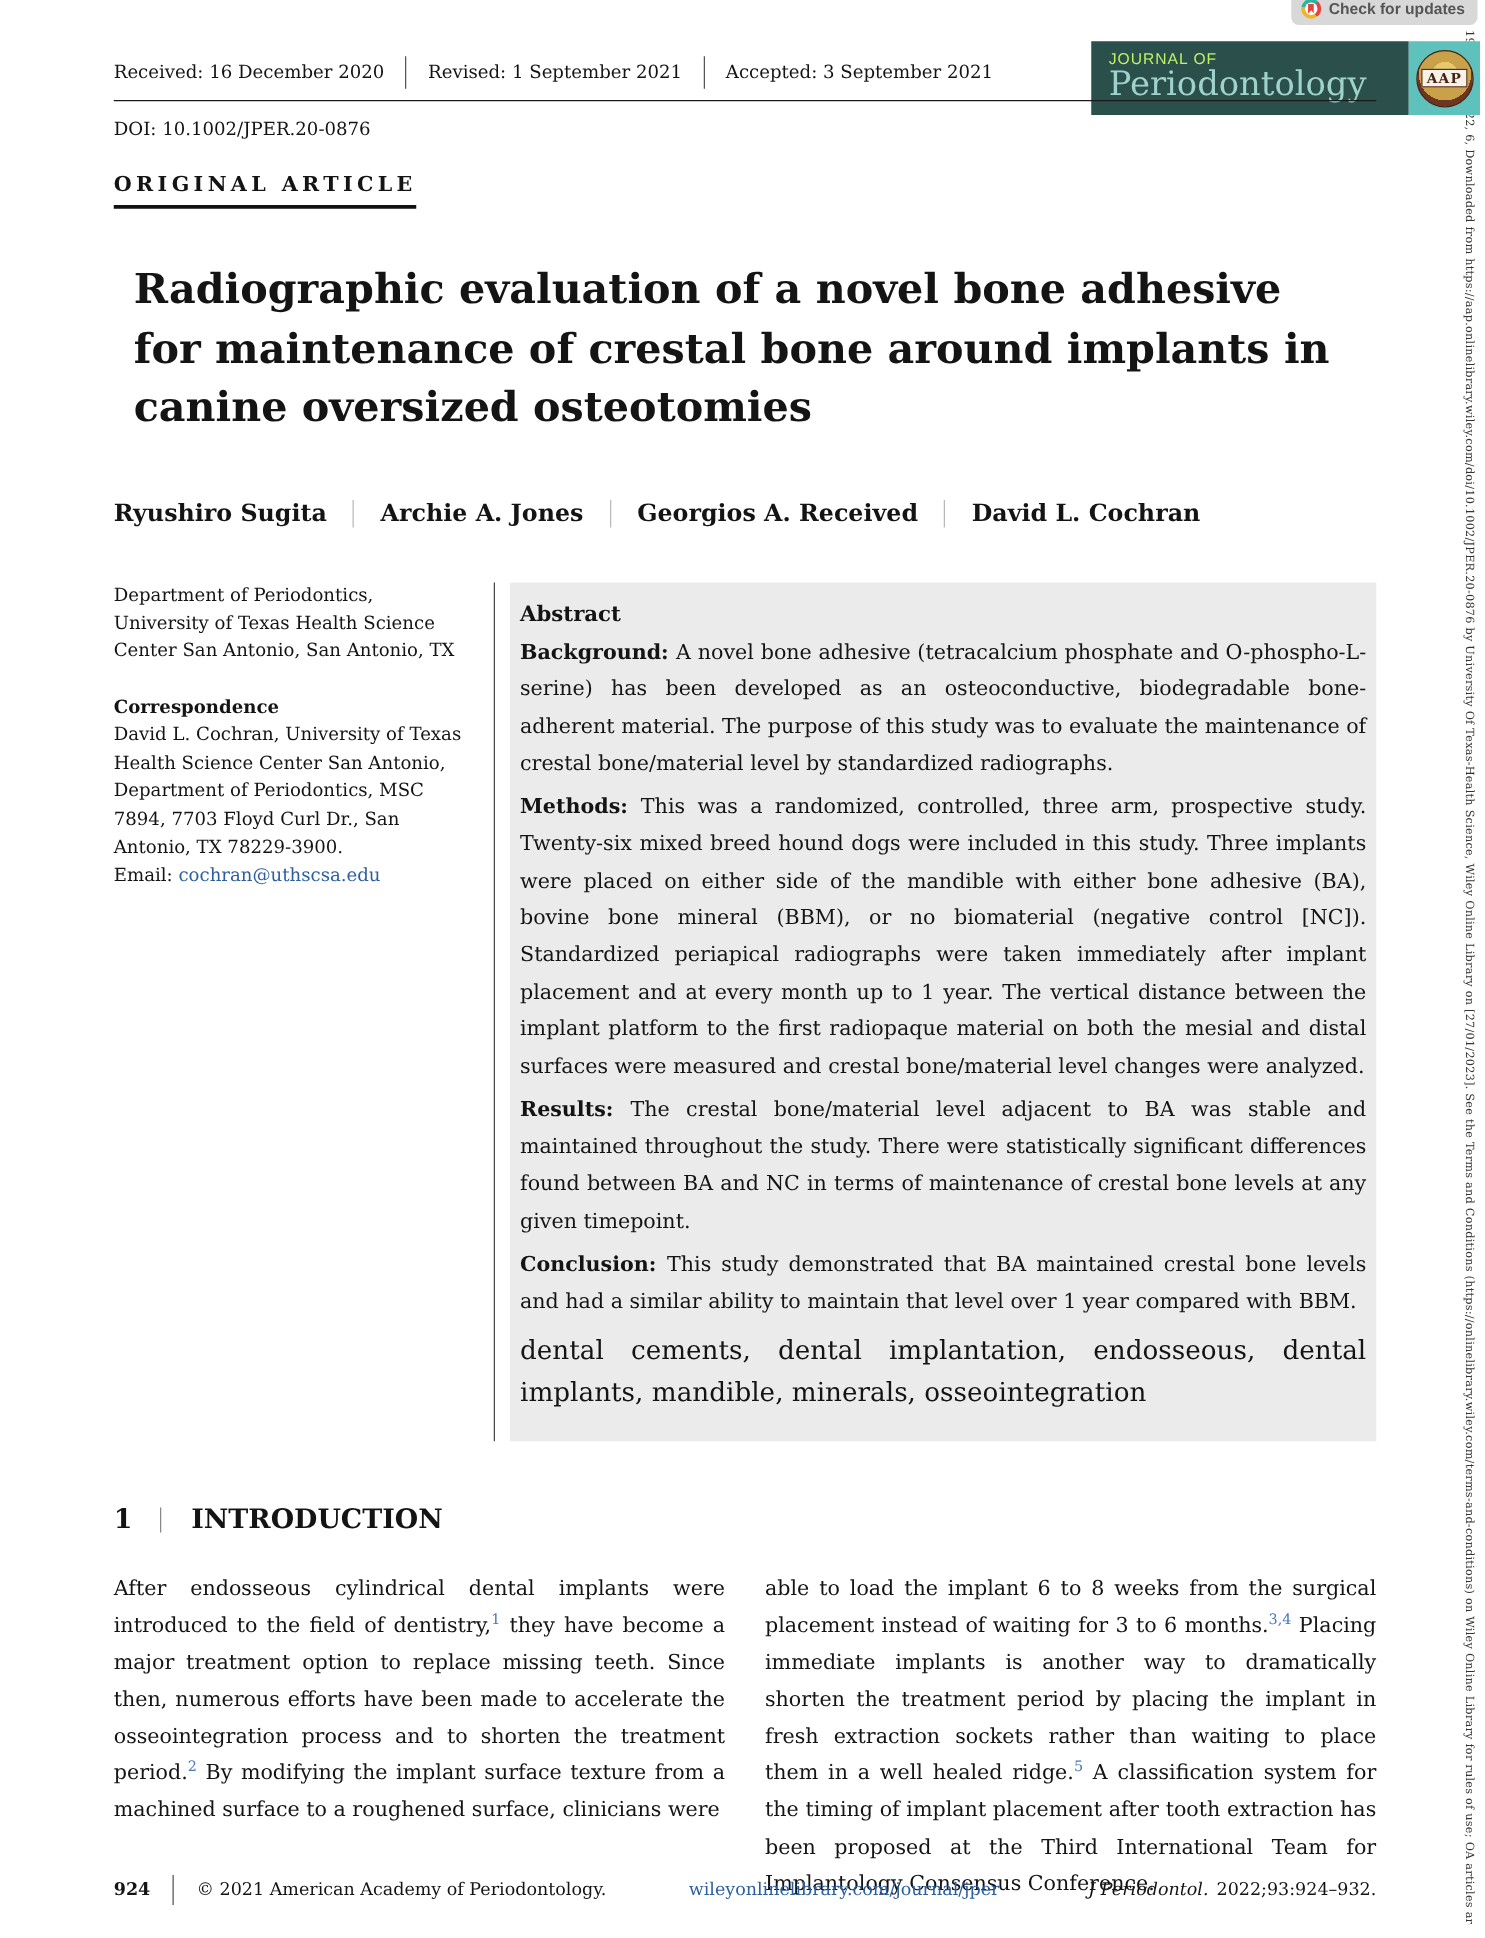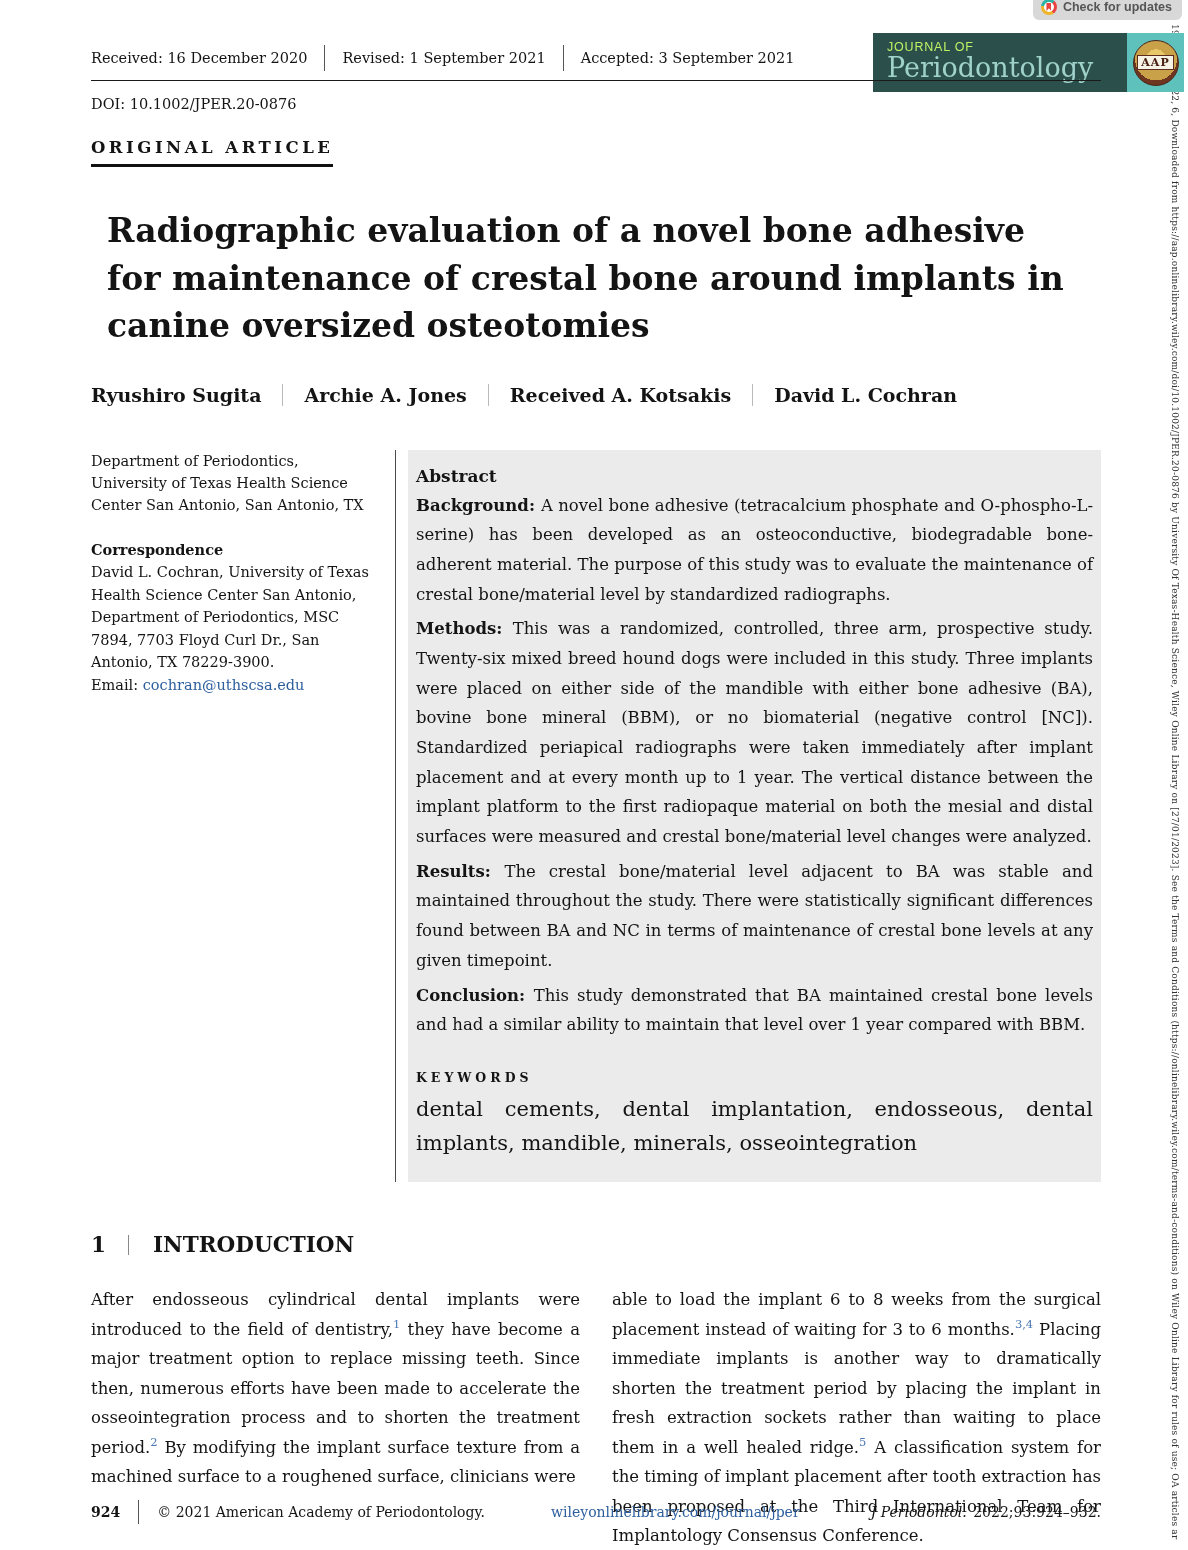--- a/index.html
+++ b/index.html
@@ -24,21 +24,21 @@
   .seal-square { width:57px; background:#5fc1bc; display:flex; align-items:center; justify-content:center; }
   .seal { width:46px; height:46px; border-radius:50%;
     background:radial-gradient(circle at 50% 42%, #e8c96a 0 30%, #c8a149 30% 62%, #6e3621 62% 100%);
     border:1px solid #4a2317; display:flex; align-items:center; justify-content:center; }
   .seal-aap { background:#f6f2e6; border:1px solid #5c2a1e; color:#4a2013; font-weight:bold; font-size:11px; padding:0 3px; letter-spacing:1px; }
 
   .article-type { margin-top:26px; display:inline-block; font-weight:bold; font-size:16.5px; letter-spacing:3.5px; border-bottom:3px solid #111; padding-bottom:7px; }
 
   .title { margin:40px 16px 0; font-size:33px; line-height:1.44; font-weight:bold; max-width:990px; }
 
-  .authors { margin-top:34px; display:flex; font-size:19px; font-weight:bold; }
+  .authors { margin-top:50px; display:flex; font-size:19px; font-weight:bold; }
   .adiv { width:1px; height:22px; background:#b9b9b9; margin:0 21px; }
 
   
   .info-abstract { display:flex; margin-top:44px; align-items:stretch; }
   .left-info { width:288px; font-size:14.5px; line-height:1.55; }
   .left-info p { margin:0; }
   .corr-heading { margin-top:22px !important; font-weight:bold; }
   .email { color:#2d5f9e; text-decoration:none; cursor:pointer; }
   .vrule { width:1px; background:#4a4a4a; margin-left:16px; }
   .abstract-box { flex:1; margin-left:12px; background:#ebebeb; padding:16px 8px 22px; }
@@ -118,40 +118,39 @@
 
     <div class="article-type">ORIGINAL ARTICLE</div>
 
     <h1 class="title">Radiographic evaluation of a novel bone adhesive for maintenance of crestal bone around implants in canine oversized osteotomies</h1>
 
     <div class="authors">
       <span>Ryushiro Sugita</span>
       <span class="adiv"></span>
       <span>Archie A. Jones</span>
       <span class="adiv"></span>
-      <span>Received A. Kotsakis</span>
+      <span>Georgios A. Received</span>
       <span class="adiv"></span>
       <span>David L. Cochran</span>
     </div>
 
     <div class="info-abstract">
       <div class="left-info">
         <p>Department of Periodontics, University of Texas Health Science Center San Antonio, San Antonio, TX</p>
         <p class="corr-heading">Correspondence</p>
         <p>David L. Cochran, University of Texas Health Science Center San Antonio, Department of Periodontics, MSC 7894, 7703 Floyd Curl Dr., San Antonio, TX 78229-3900.</p>
         <p><span>Email: </span><a class="email">cochran@uthscsa.edu</a></p>
       </div>
       <div class="vrule"></div>
       <div class="abstract-box">
         <div class="abstract-heading">Abstract</div>
         <p class="abs-p"><b>Background: </b><span>A novel bone adhesive (tetracalcium phosphate and O-phospho-L-serine) has been developed as an osteoconductive, biodegradable bone-adherent material. The purpose of this study was to evaluate the maintenance of crestal bone/material level by standardized radiographs.</span></p>
         <p class="abs-p"><b>Methods: </b><span>This was a randomized, controlled, three arm, prospective study. Twenty-six mixed breed hound dogs were included in this study. Three implants were placed on either side of the mandible with either bone adhesive (BA), bovine bone mineral (BBM), or no biomaterial (negative control [NC]). Standardized periapical radiographs were taken immediately after implant placement and at every month up to 1 year. The vertical distance between the implant platform to the first radiopaque material on both the mesial and distal surfaces were measured and crestal bone/material level changes were analyzed.</span></p>
         <p class="abs-p"><b>Results: </b><span>The crestal bone/material level adjacent to BA was stable and maintained throughout the study. There were statistically significant differences found between BA and NC in terms of maintenance of crestal bone levels at any given timepoint.</span></p>
         <p class="abs-p"><b>Conclusion: </b><span>This study demonstrated that BA maintained crestal bone levels and had a similar ability to maintain that level over 1 year compared with BBM.</span></p>
-        <div class="kw-heading">KEYWORDS</div>
         <p class="kw-text">dental cements, dental implantation, endosseous, dental implants, mandible, minerals, osseointegration</p>
       </div>
     </div>
 
     <div class="section-heading">
       <span>1</span>
       <span class="sec-bar"></span>
       <span>INTRODUCTION</span>
     </div>
 

